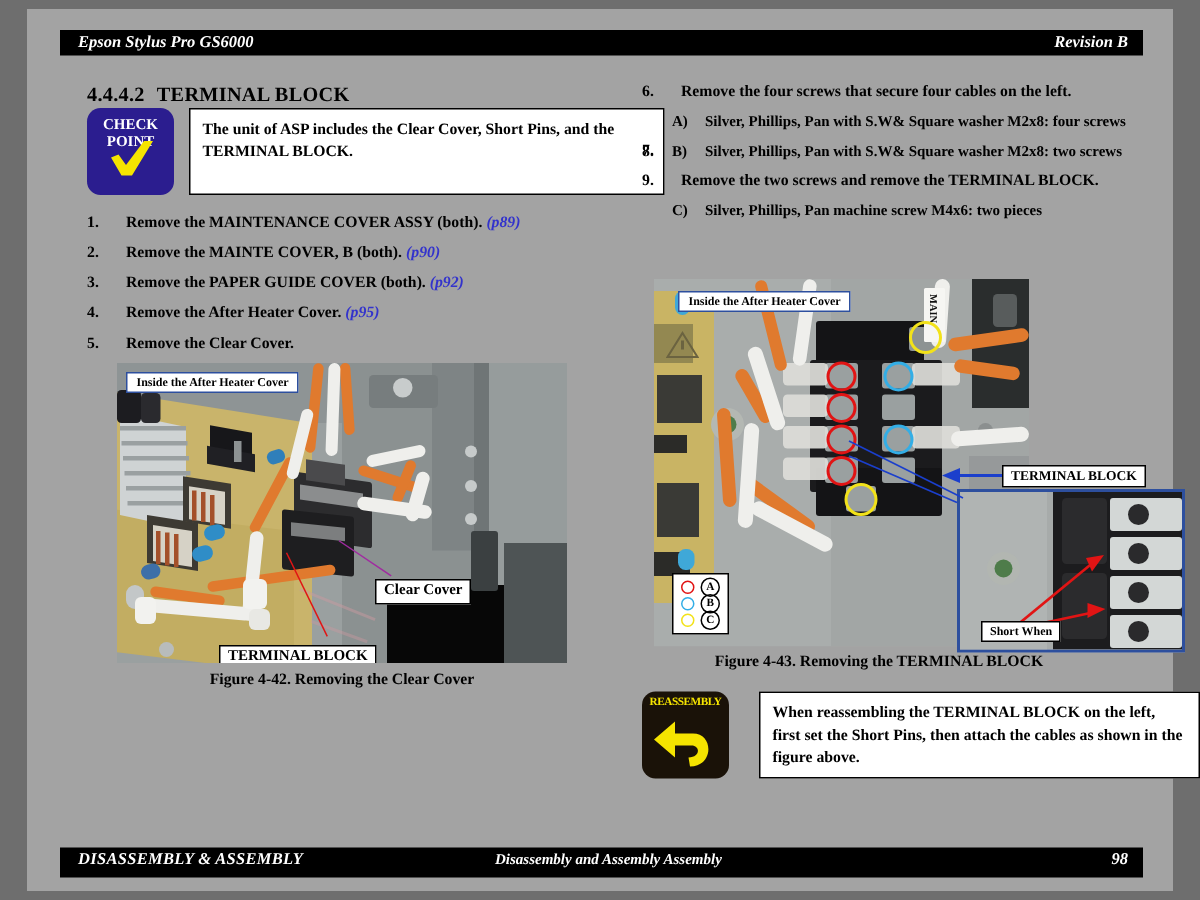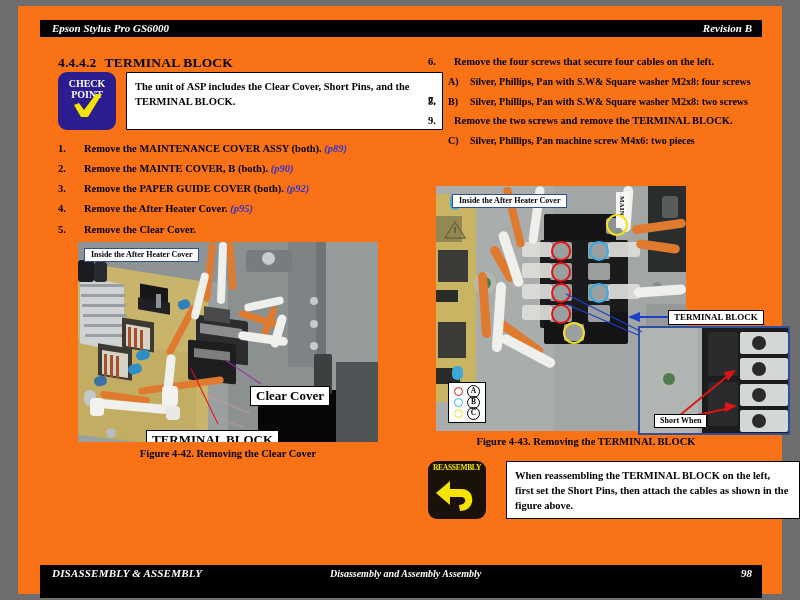--- a/index.html
+++ b/index.html
@@ -6,35 +6,35 @@
     margin: 0; padding: 0;
     width: 800px; height: 600px;
     background: #6e6e6e;
     font-family: "Liberation Serif", "DejaVu Serif", serif;
     overflow: hidden;
   }
   #page {
     position: absolute;
     left: 18px; top: 6px;
     width: 764px; height: 588px;
-    background: #f97316;
+    background: #a3a3a3;
   }
   
   .bar {
     position: absolute;
     background: #000000;
     color: #ffffff;
     font-style: italic;
     font-weight: bold;
   }
   #header-bar {
     left: 22px; top: 14px; width: 722px; height: 17px;
   }
   #footer-bar {
-    left: 22px; top: 559px; width: 722px; height: 33px;
+    left: 22px; top: 559px; width: 722px; height: 20px;
   }
   .bar .left  { position:absolute; left: 12px;  top: 2px; font-size: 11px; white-space: nowrap; }
   .bar .center{ position:absolute; left: 290px; top: 3px; font-size: 10px; white-space: nowrap; }
   .bar .right { position:absolute; right: 10px; top: 2px; font-size: 11px; white-space: nowrap; }
   #footer-bar .left { font-size: 11px; letter-spacing: .2px;}
 
   
   #section-heading {
     position: absolute; left: 40px; top: 49px;
     font-size: 13.5px; font-weight: bold; color: #000;
@@ -90,21 +90,21 @@
   #figure-left  { left: 60px;  top: 236px; width: 300px; }
   #figure-left .photo { width: 300px; height: 200px; }
   #figure-left .fig-caption { top: 206px; }
   #figure-right { left: 418px; top: 180px; width: 352px; }
   #figure-right .photo { width: 250px; height: 245px; }
   #figure-right .fig-caption { top: 250px; left: -5px; width: 310px; }
 
   
   .callout {
     position: absolute; background: #ffffff; border: 1px solid #000;
-    font-size: 13px; font-weight: bold; color: #000;
+    font-size: 10px; font-weight: bold; color: #000;
     padding: 1px 5px; white-space: nowrap; line-height: 1.25;
   }
   .callout.blue { border: 1.5px solid #2d4f9e; padding: 1px 6px; font-size: 8px; }
   .leader { position: absolute; transform-origin: 0 50%; height: 0; border-top-style: solid; }
 
   
   .pc { position: absolute; }
   .ring { position: absolute; border-radius: 50%; box-sizing: border-box; background: transparent; }
   .wire { position: absolute; border-radius: 40px; }
 

